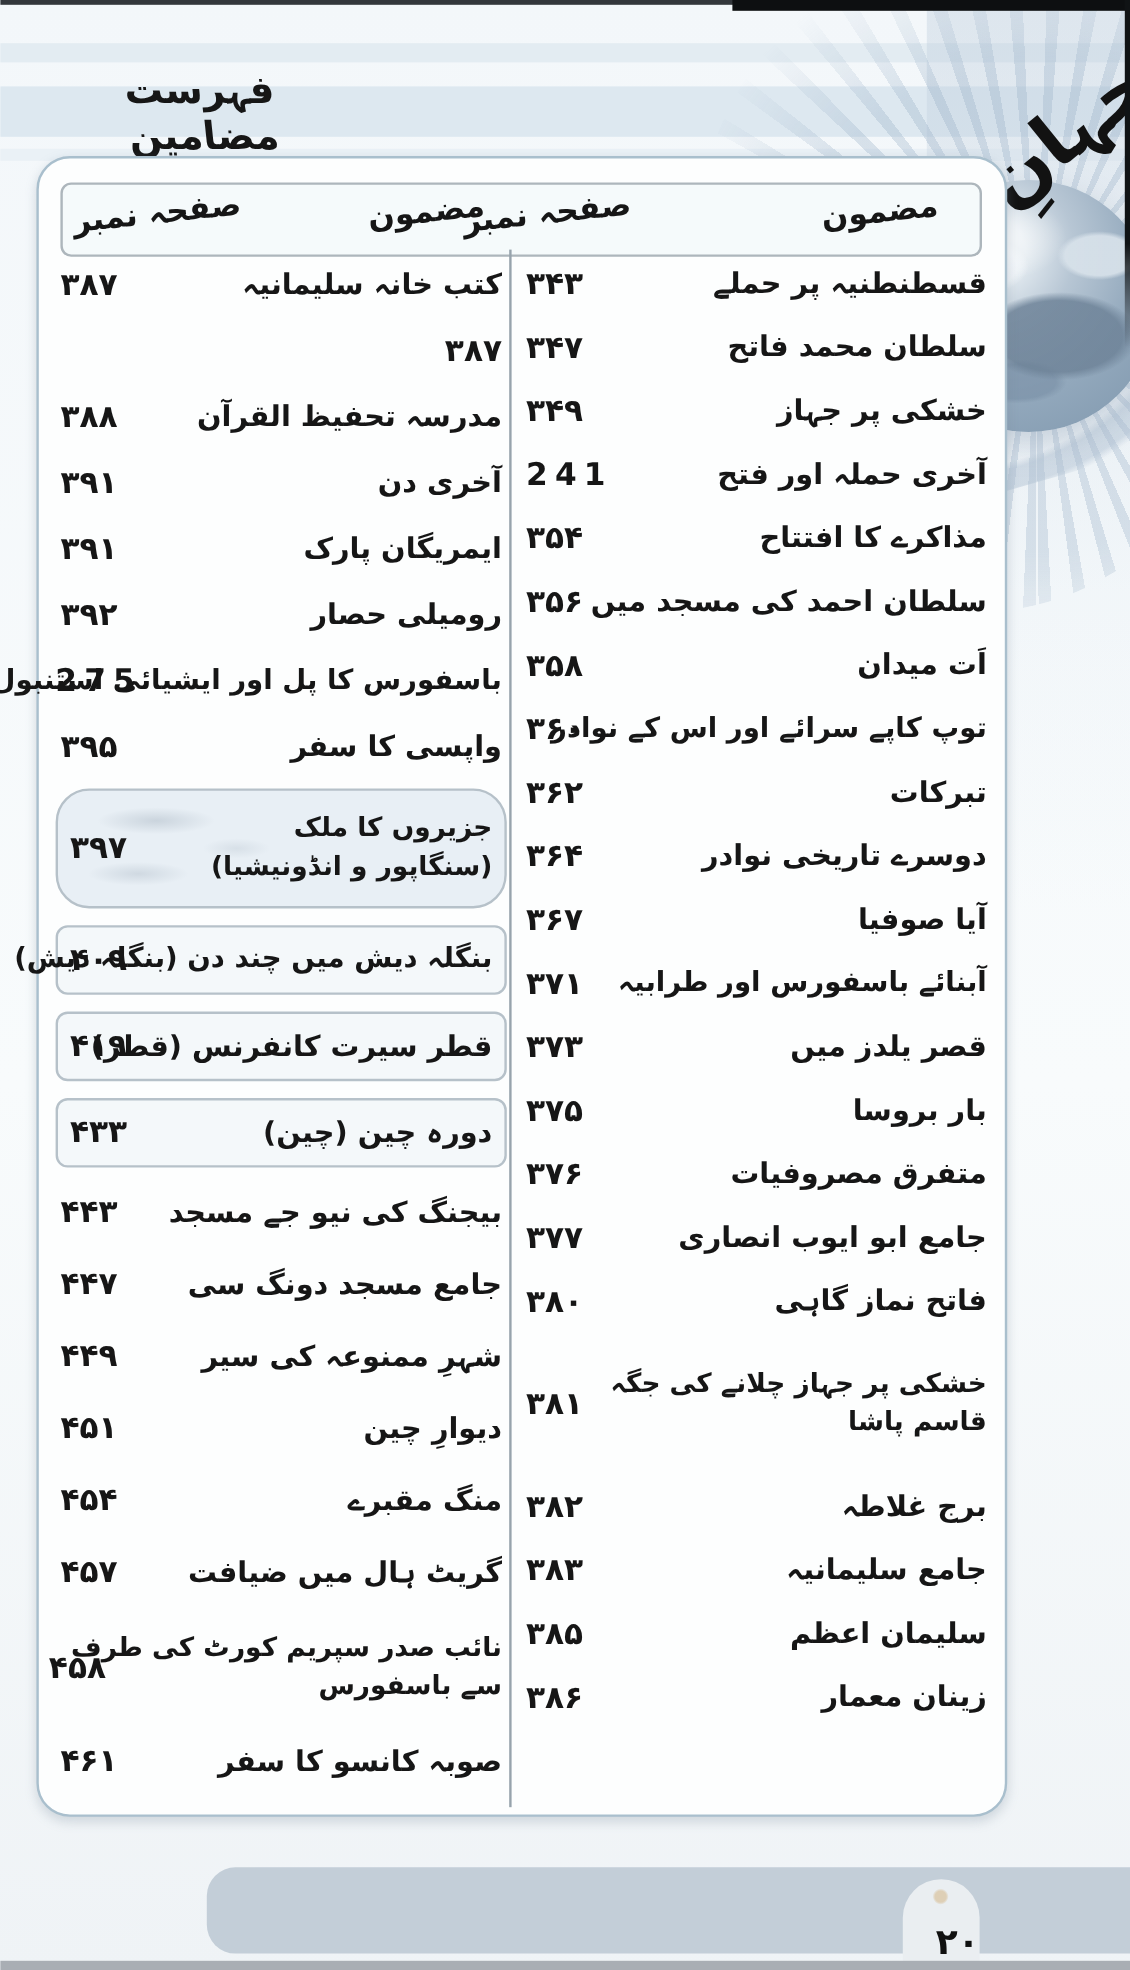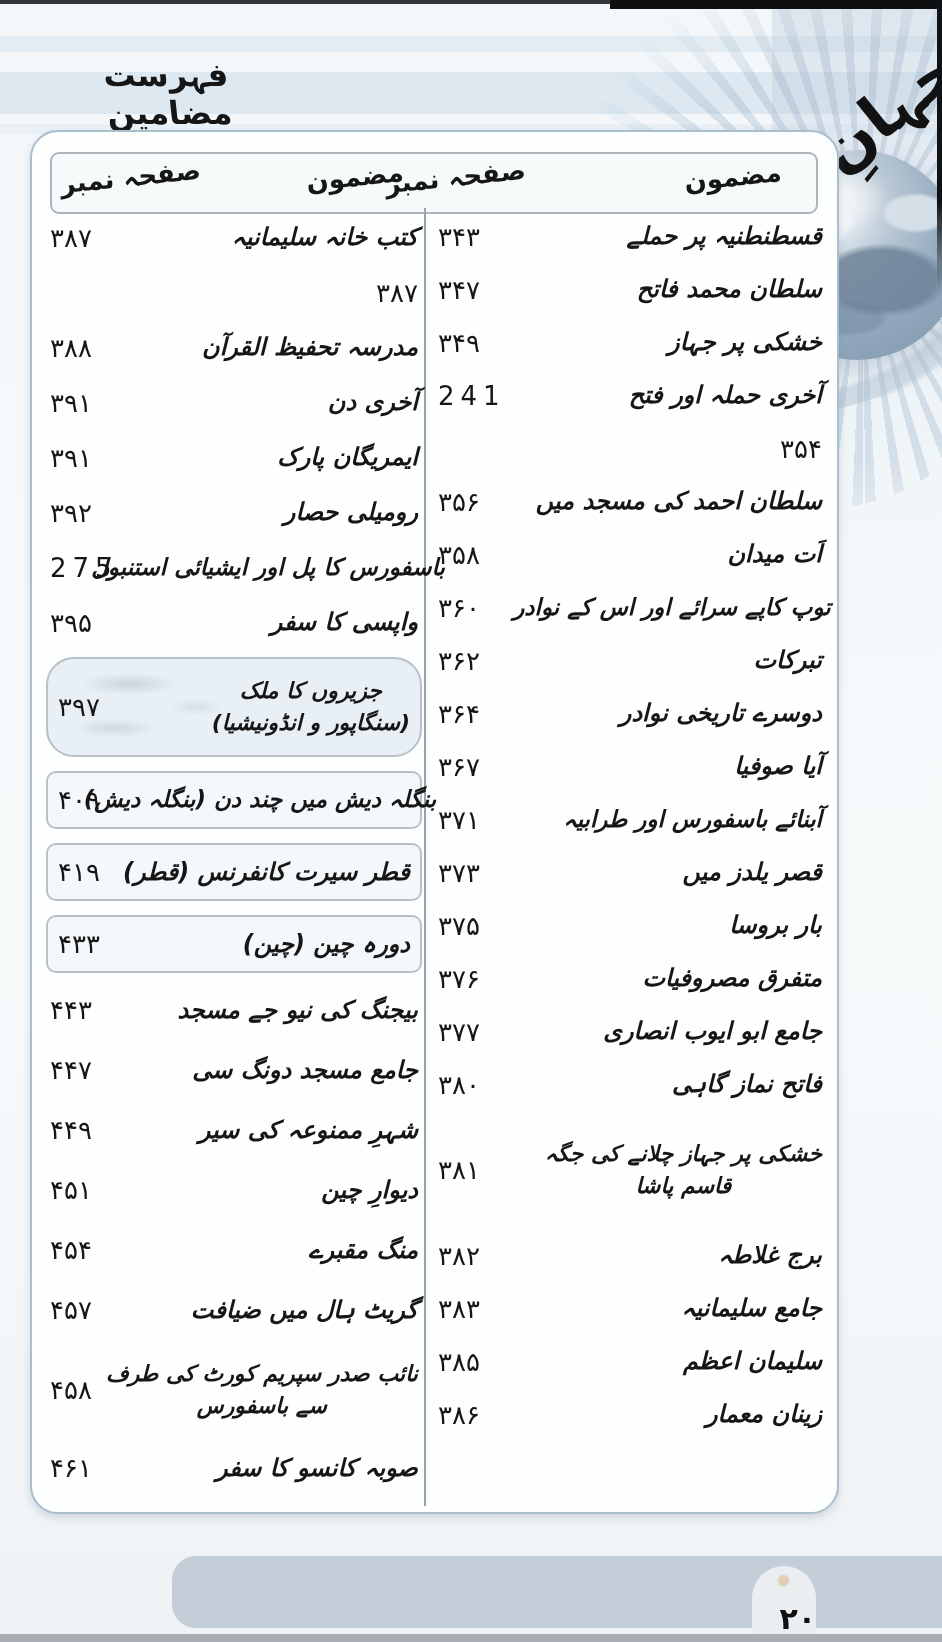--- a/index.html
+++ b/index.html
@@ -79,27 +79,27 @@
          background:#f4f8fa;margin:7px 0;padding:4px 10px;}
   .entry.twoline{height:118px;}
   .col-left .entry.twoline{height:100px;border-radius:28px;}
   .col-left .entry.boxed.twoline{height:100px;}
   .col-left .entry:last-child{height:56px;}
   .entry.ghosted{background-color:#e8eff5;
       background-image:
         radial-gradient(ellipse 70px 16px at 22% 26%, rgba(96,116,136,.22), rgba(0,0,0,0) 70%),
         radial-gradient(ellipse 60px 14px at 18% 72%, rgba(96,116,136,.18), rgba(0,0,0,0) 70%),
         radial-gradient(ellipse 40px 12px at 40% 50%, rgba(96,116,136,.12), rgba(0,0,0,0) 70%);}
-  .entry-titles{display:flex;flex-direction:column;align-items:center;max-width:300px;font-style:italic;}
+  .entry-titles{display:flex;flex-direction:column;align-items:flex-start;max-width:300px;}
   .entry.twoline .entry-titles{max-width:330px;}
   .line1,.line2{font-size:24px;font-weight:600;white-space:nowrap;line-height:1.45;}
   .entry.long .line1{font-size:23px;}
   .entry.twoline .line1,.entry.twoline .line2{font-size:22px;}
   .entry.boxed .line2{align-self:center;}
-  .entry-num{font-weight:400;font-size:26px;letter-spacing:6px;white-space:nowrap;direction:ltr;}
+  .entry-num{font-weight:700;font-size:26px;letter-spacing:6px;white-space:nowrap;direction:ltr;}
 
   
   .footer-band{position:absolute;left:172px;top:1556px;width:770px;height:72px;z-index:6;
       background:#c3ced8;border-radius:24px 0 0 24px;}
   .footer-dome{position:absolute;left:752px;top:1566px;width:64px;height:76px;z-index:7;
       background:#eaeef1;border-radius:32px 32px 0 0;}
   .footer-dome::before{content:"";position:absolute;left:25px;top:8px;width:13px;height:13px;border-radius:50%;
       background:radial-gradient(circle,#decfb6 0 50%,rgba(222,207,182,0) 75%);}
   .footer-page-num{position:absolute;left:0;right:0;bottom:6px;font-size:30px;font-weight:800;color:#101010;}
 </style>
@@ -149,20 +149,23 @@
           </div>
           <span class="entry-num">۳۴۹</span>
         </div>
         <div class="entry">
           <div class="entry-titles">
             <span class="line1">آخری حملہ اور فتح</span>
           </div>
           <span class="entry-num">241</span>
         </div>
         <div class="entry">
+          <div class="entry-titles">
+            <span class="line1">مذاکرے کا افتتاح</span>
+          </div>
           <span class="entry-num">۳۵۴</span>
         </div>
         <div class="entry">
           <div class="entry-titles">
             <span class="line1">سلطان احمد کی مسجد میں</span>
           </div>
           <span class="entry-num">۳۵۶</span>
         </div>
         <div class="entry">
           <div class="entry-titles">

